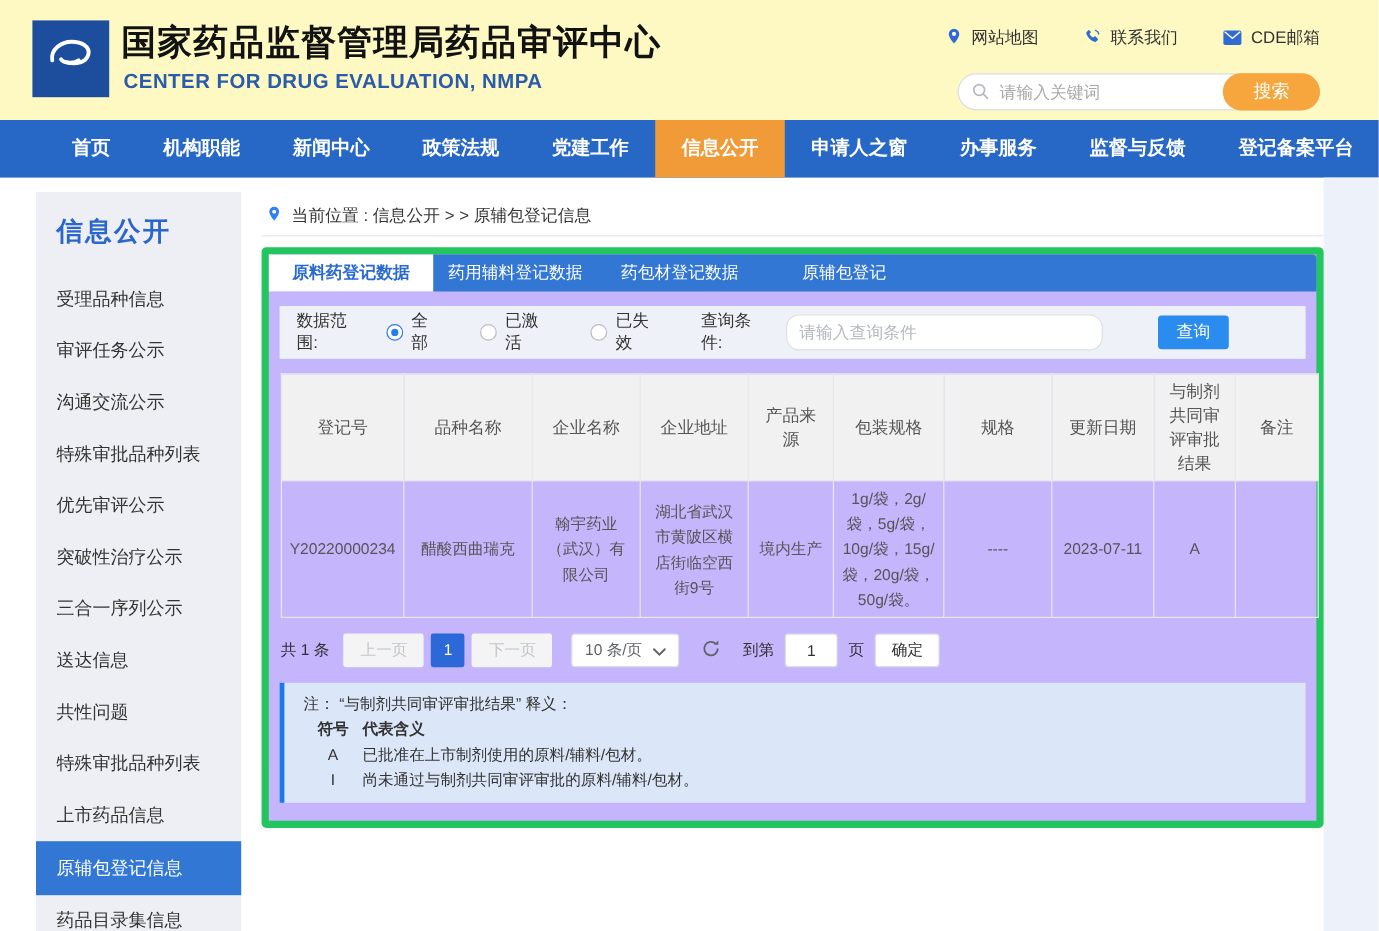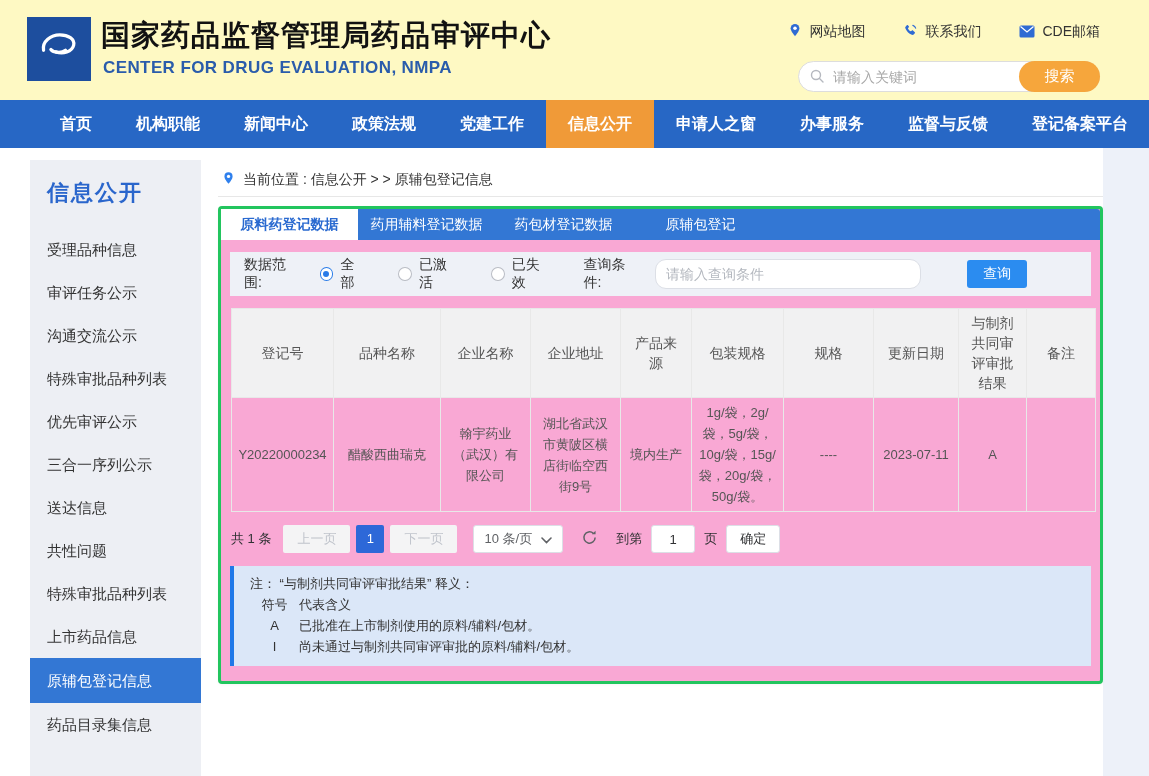--- a/index.html
+++ b/index.html
@@ -27,21 +27,21 @@
   .nav-sep { width:1px; height:15px; background:rgba(255,255,255,.55); }
   
   .sidebar { position:absolute; top:160px; left:30px; width:171px; height:616px; background:#edeff4; padding-top:16px; }
   .sidebar-title { margin:2px 0 20px 17px; font-size:22px; font-weight:bold; color:#2a66cc; letter-spacing:2px; }
   .side-item { height:43px; line-height:43px; padding-left:17px; font-size:15px; color:#333; cursor:pointer; white-space:nowrap; }
   .side-item.active { background:#3377d4; color:#fff; height:45px; line-height:45px; }
   
   .main { position:absolute; left:218px; top:163px; width:885px; }
   .breadcrumb { height:34px; border-bottom:1px solid #e7e7e7; display:flex; align-items:center; gap:8px; font-size:14px; color:#333; padding-left:4px; }
   .right-strip { position:absolute; right:0; top:148px; width:46px; height:628px; background:#edf1f9; }
-  .card { margin-top:9px; border:3px solid #22c55e; border-radius:4px; background:#f9a8d4; padding-bottom:15px; box-shadow:0 1px 3px rgba(0,0,0,.04); }
+  .card { margin-top:9px; border:6px solid #22c55e; border-radius:4px; background:#c4b5fd; padding-bottom:15px; box-shadow:0 1px 3px rgba(0,0,0,.04); }
   .tabbar { height:31px; background:#3377d4; display:flex; border-radius:3px 3px 0 0; }
   .tab { width:137px; text-align:center; line-height:31px; font-size:14px; color:#fff; cursor:pointer; white-space:nowrap; }
   .tab.active { background:#fff; color:#2a6ad0; font-weight:bold; }
   
   .filter { margin:12px 9px 0; height:44px; background:#eef1f7; display:flex; align-items:center; padding:0 14px; font-size:14px; color:#333; }
   .scope-label { margin-right:16px; }
   .radio-opt { display:flex; align-items:center; gap:7px; margin-right:30px; cursor:pointer; }
   .radio { width:14px; height:14px; border-radius:50%; border:1px solid #b9bcc4; background:#fff; display:inline-flex; align-items:center; justify-content:center; }
   .radio.checked { border-color:#2a7ce8; }
   .radio.checked::after { content:""; width:6px; height:6px; border-radius:50%; background:#2a7ce8; }
@@ -58,21 +58,21 @@
   .pg-total { margin-right:12px; }
   .pg-btn { background:#f4f4f5; color:#c0c4cc; padding:0 14px; height:28px; line-height:28px; border-radius:2px; margin-right:6px; cursor:pointer; }
   .pg-num { background:#2d68d8; color:#fff; min-width:28px; text-align:center; height:28px; line-height:28px; border-radius:2px; margin-right:6px; cursor:pointer; }
   .pg-size { display:flex; align-items:center; gap:9px; border:1px solid #dcdfe6; border-radius:3px; height:28px; padding:0 10px; margin-left:10px; cursor:pointer; background:#fff; color:#606266; }
   .refresh-btn { margin-left:18px; cursor:pointer; display:flex; align-items:center; background:none; border:none; }
   .goto-label { margin-left:18px; }
   .goto-input { width:44px; height:28px; border:1px solid #dcdfe6; border-radius:3px; text-align:center; margin:0 9px; font-size:13px; outline:none; font-family:inherit; color:#303133; }
   .confirm-btn { margin-left:9px; height:28px; padding:0 13px; background:#fff; border:1px solid #dcdfe6; border-radius:3px; font-size:13px; color:#303133; cursor:pointer; font-family:inherit; }
   
   .note { margin:13px 9px 0; background:#dbe7f8; border-left:4px solid #1f78e8; padding:7px 16px 9px; font-size:13px; color:#333; line-height:21px; }
-  .note-head { font-weight:normal; display:flex; }
+  .note-head { font-weight:bold; display:flex; }
   .note-sym { display:inline-block; width:49px; text-align:center; flex:none; }
   .note-row { display:flex; }
   .note-line1 { padding-left:0; }
 </style>
 </head>
 <body>
 
 <div class="header">
   <div class="logo">
     <span>
@@ -153,20 +153,21 @@
 
 <div class="right-strip"></div>
 
 <div class="sidebar">
   <div class="sidebar-title">信息公开</div>
   <div class="side-item">受理品种信息</div>
   <div class="side-item">审评任务公示</div>
   <div class="side-item">沟通交流公示</div>
   <div class="side-item">特殊审批品种列表</div>
   <div class="side-item">优先审评公示</div>
+  <div class="side-item">突破性治疗公示</div>
   <div class="side-item">三合一序列公示</div>
   <div class="side-item">送达信息</div>
   <div class="side-item">共性问题</div>
   <div class="side-item">特殊审批品种列表</div>
   <div class="side-item">上市药品信息</div>
   <div class="side-item active">原辅包登记信息</div>
   <div class="side-item">药品目录集信息</div>
 </div>
 
 <div class="main">

